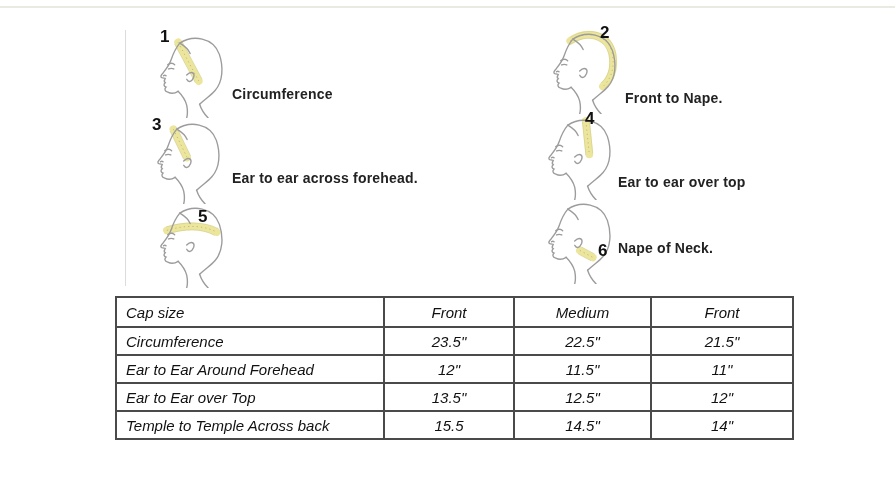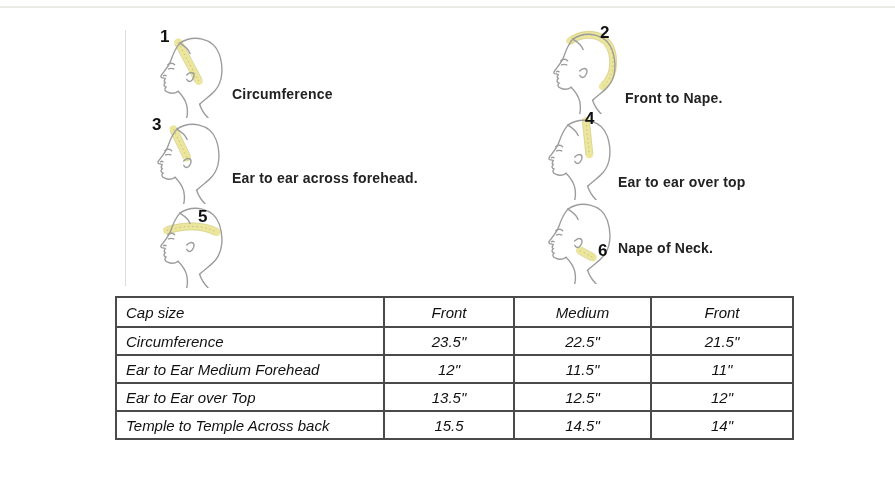--- a/index.html
+++ b/index.html
@@ -143,21 +143,21 @@
         <td>Medium</td>
         <td>Front</td>
       </tr>
       <tr>
         <td class="c0">Circumference</td>
         <td>23.5"</td>
         <td>22.5"</td>
         <td>21.5"</td>
       </tr>
       <tr>
-        <td class="c0">Ear to Ear Medium Forehead</td>
+        <td class="c0">Ear to Ear Around Forehead</td>
         <td>12"</td>
         <td>11.5"</td>
         <td>11"</td>
       </tr>
       <tr>
         <td class="c0">Ear to Ear over Top</td>
         <td>13.5"</td>
         <td>12.5"</td>
         <td>12"</td>
       </tr>

